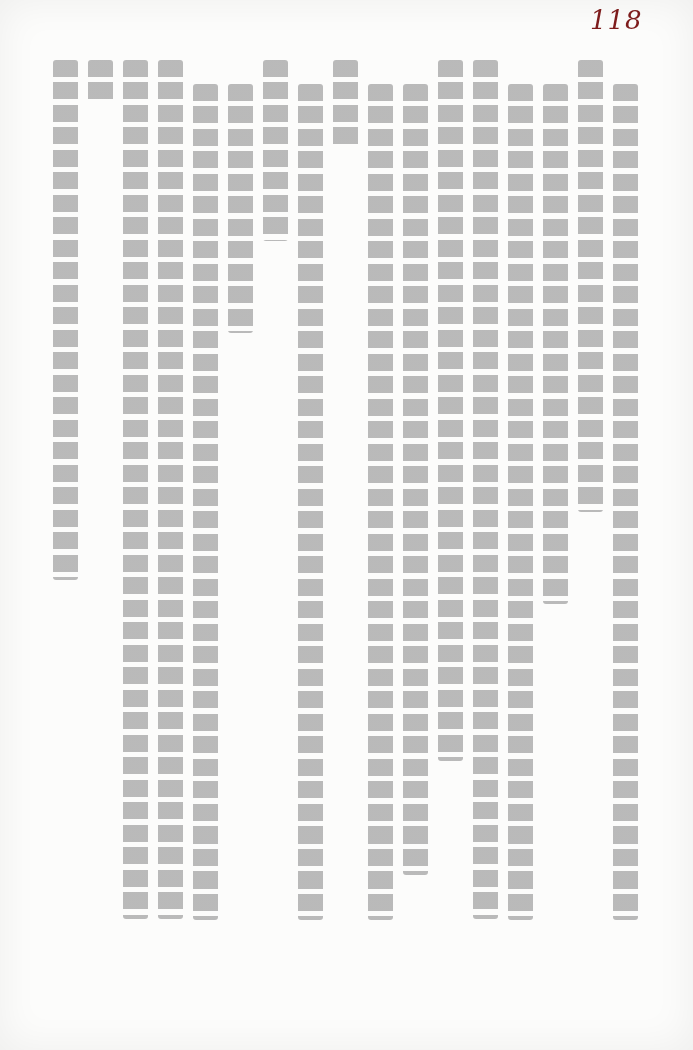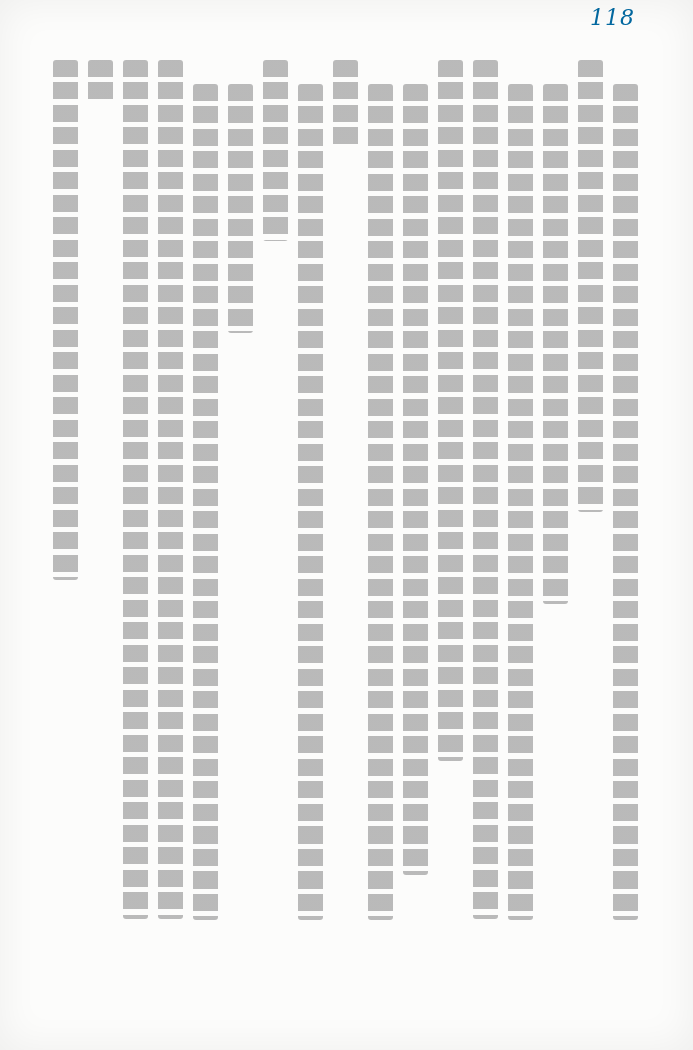--- a/index.html
+++ b/index.html
@@ -19,23 +19,23 @@
     content: "";
     position: absolute;
     inset: 0;
     pointer-events: none;
     box-shadow: inset 0 0 40px rgba(0,0,0,0.06);
   }
   .page-number {
     position: absolute;
     left: 590px;
     top: 5px;
-    font-size: 22px;
+    font-size: 26px;
     font-style: italic;
-    color: #0369a1;
+    color: #7f1d1d;
     letter-spacing: 1px;
   }
   .text-area {
     position: absolute;
     top: 60px;
     left: 40px;
     right: 40px;
     bottom: 40px;
   }
   

